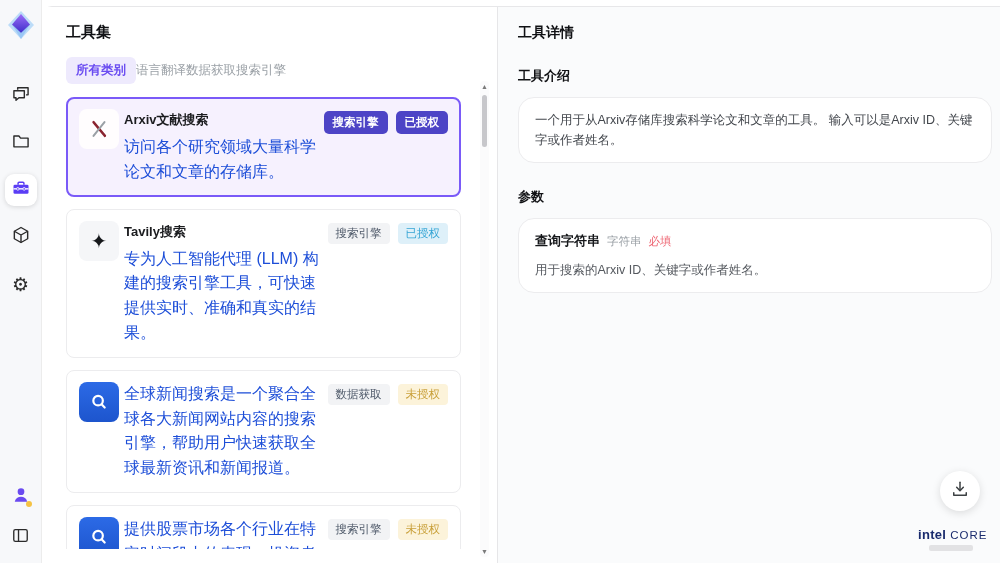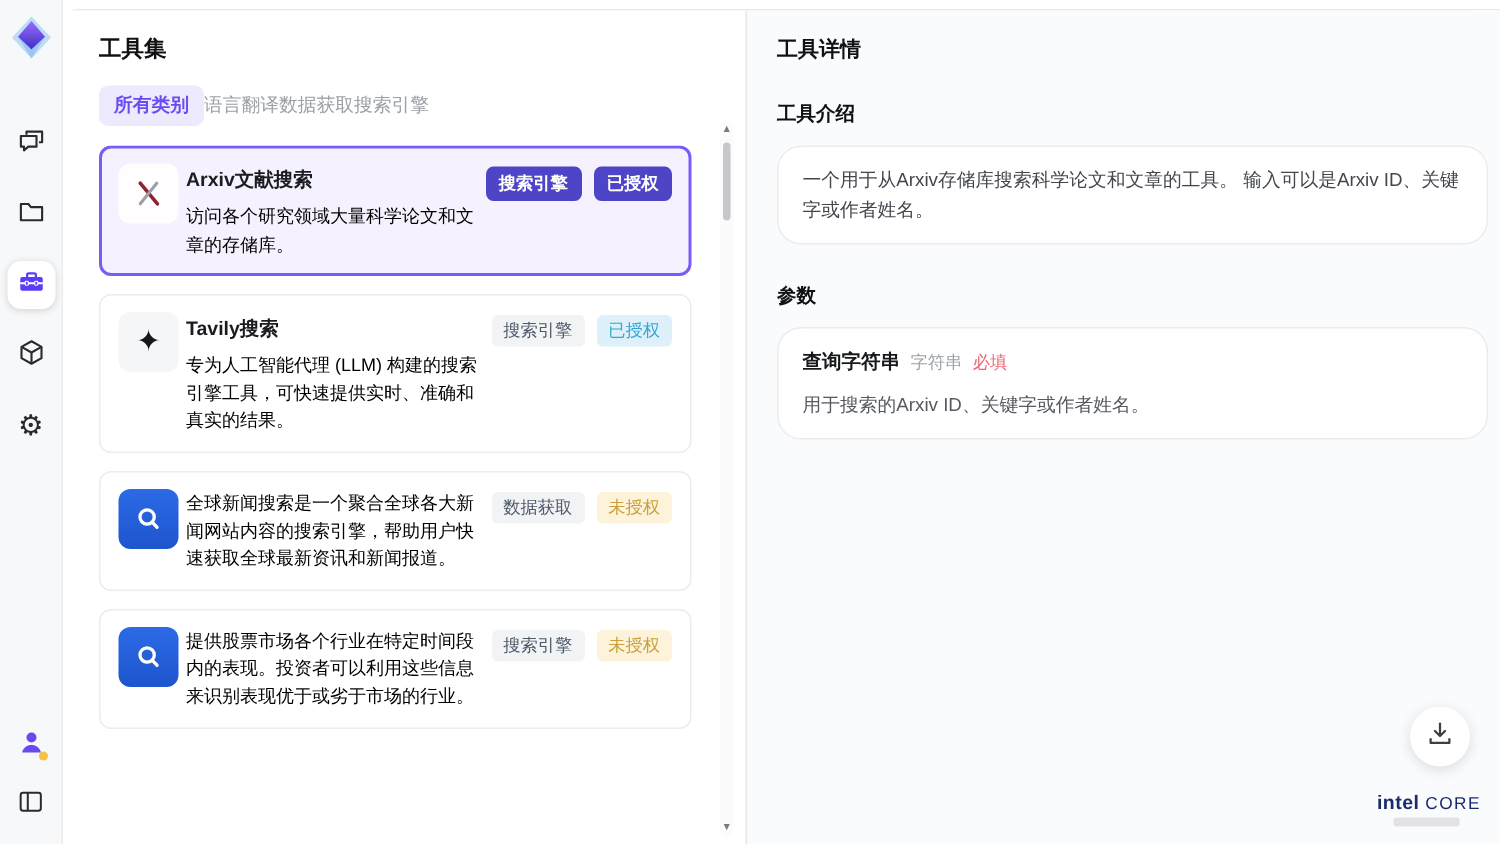--- a/index.html
+++ b/index.html
@@ -51,21 +51,21 @@
   .card-icon {
     width:40px; height:40px; border-radius:8px; flex:none;
     display:flex; align-items:center; justify-content:center; overflow:hidden;
   }
   .tile-light { background:#f5f6f8; }
   .tile-white { background:#fffdfe; }
   .tile-blue  { background:linear-gradient(180deg,#2c6ae6,#1d55cd); }
   .star-glyph { font-size:20px; color:#16181b; line-height:1; }
   .card-main { flex:1; min-width:0; }
   .card-title { font-size:13px; font-weight:bold; color:#1b1c1f; margin:2px 0 6px; }
-  .card-desc { font-size:12px; color:#000000; line-height:1.55; }
+  .card-desc { font-size:16px; color:#1d4ed8; line-height:1.55; }
   .card-badges { flex:none; display:flex; gap:8px; align-items:flex-start; padding-top:2px; }
   .badge { font-size:11.5px; padding:3px 8px; border-radius:4px; white-space:nowrap; cursor:default; }
   .badge.cat { background:#f2f3f5; color:#4e5969; }
   .badge.ok  { background:#def0f9; color:#36a5d5; }
   .badge.no  { background:#fcf3da; color:#c9a03a; }
   .card.selected .badge { background:#4d44c6; color:#fff; font-weight:600; padding:4px 9px; border-radius:5px; }
 
   
   .fake-scroll {
     position:absolute; right:8px; top:74px; bottom:6px; width:9px;

